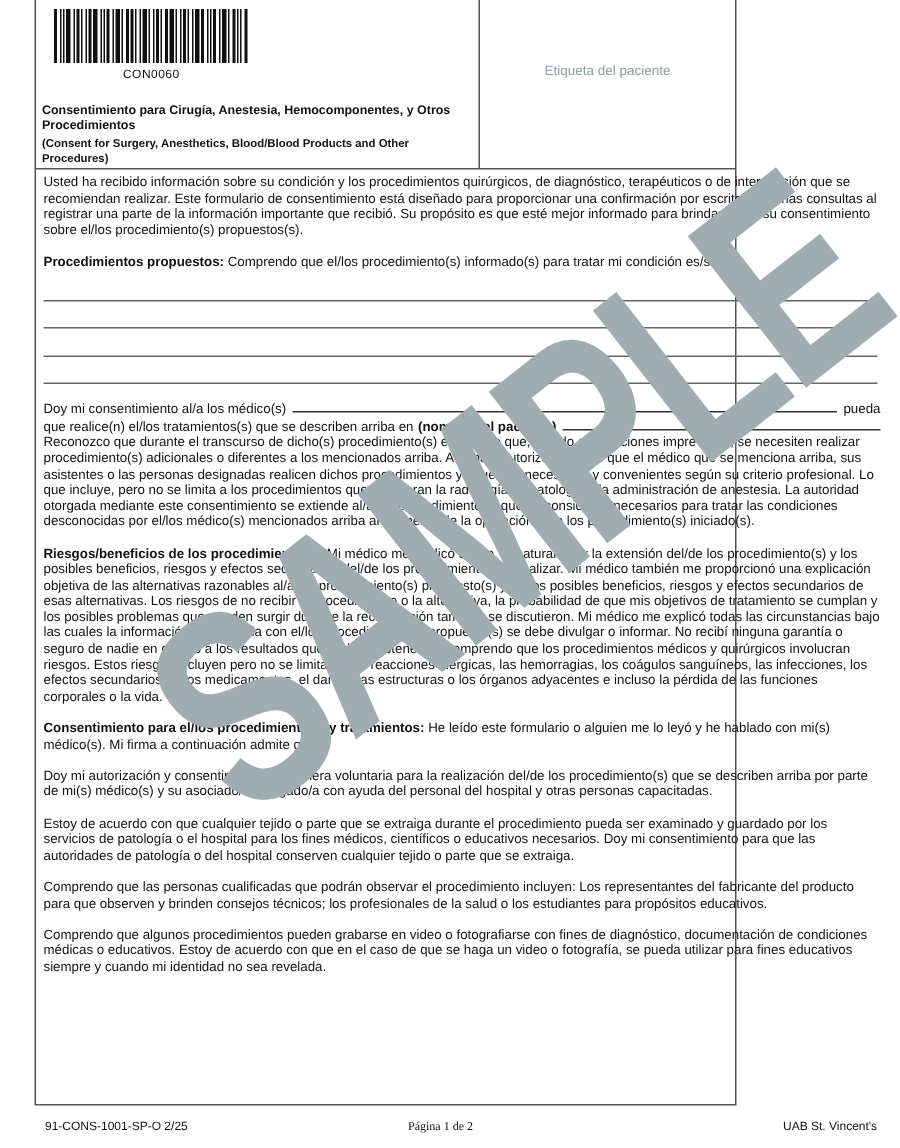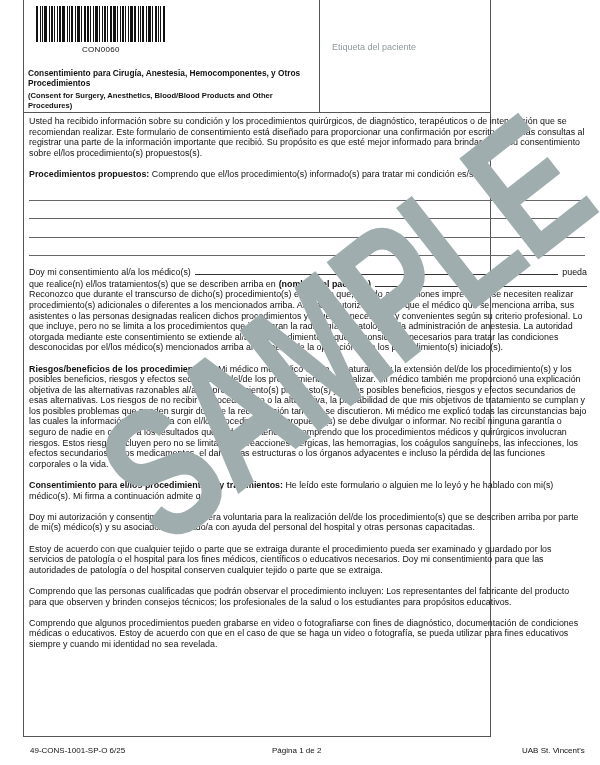--- a/index.html
+++ b/index.html
@@ -10,21 +10,21 @@
   .header { position:absolute; left:0; top:0; width:100%; height:113px;
             border-bottom:1.5px solid #555; box-sizing:border-box; }
   .hdr-left { position:absolute; left:0; top:0; width:296px; height:100%;
               border-right:1.5px solid #555; box-sizing:border-box; }
   .hdr-right { position:absolute; left:296px; top:0; right:0; height:100%; }
   .barcode { position:absolute; left:12px; top:6px; width:152px; height:36px; display:flex; }
   .barcode span { display:block; height:100%; background:#111; margin-right:1px; }
   .barcode-num { position:absolute; left:58px; top:45px; font-size:8px; letter-spacing:0.3px; }
   .title { position:absolute; left:4px; top:68px; width:290px; font-size:8.3px; font-weight:bold; line-height:10px; }
   .subtitle { position:absolute; left:4px; top:91px; width:290px; font-size:7.6px; font-weight:bold; line-height:9.5px; }
-  .patient-label { position:absolute; left:12px; right:0; top:42px; text-align:left;
+  .patient-label { position:absolute; left:0; right:0; top:42px; text-align:center;
                    font-size:9px; color:#8e9a9c; }
   .body { position:absolute; left:5px; top:116px; width:558px; font-size:8.9px; line-height:10.6px; }
   .body p { margin:0 0 10.6px 0; }
   .body b { font-weight:bold; }
   .blank-line { height:17.5px; border-bottom:1.2px solid #666; margin:0 2px 0 0; }
   .blank-lines { margin-top:-8px; margin-bottom:10px; }
   .inline-blank { display:inline-block; border-bottom:1px solid #333; vertical-align:baseline; height:8px; }
   .footer { position:absolute; top:746px; font-size:8px; }
   .watermark { position:absolute; left:38px; top:148px; width:600px; height:400px; pointer-events:none;
                transform:rotate(-38deg); transform-origin:50% 50%; }
@@ -120,19 +120,19 @@
 
     <p><b>Consentimiento para el/los procedimiento(s) y tratamientos:</b><span> He leído este formulario o alguien me lo leyó y he hablado con mi(s) médico(s). Mi firma a continuación admite que:</span></p>
 
     <p>Doy mi autorización y consentimiento de manera voluntaria para la realización del/de los procedimiento(s) que se describen arriba por parte de mi(s) médico(s) y su asociado/a delegado/a con ayuda del personal del hospital y otras personas capacitadas.</p>
     <p>Estoy de acuerdo con que cualquier tejido o parte que se extraiga durante el procedimiento pueda ser examinado y guardado por los servicios de patología o el hospital para los fines médicos, científicos o educativos necesarios. Doy mi consentimiento para que las autoridades de patología o del hospital conserven cualquier tejido o parte que se extraiga.</p>
     <p>Comprendo que las personas cualificadas que podrán observar el procedimiento incluyen: Los representantes del fabricante del producto para que observen y brinden consejos técnicos; los profesionales de la salud o los estudiantes para propósitos educativos.</p>
     <p>Comprendo que algunos procedimientos pueden grabarse en video o fotografiarse con fines de diagnóstico, documentación de condiciones médicas o educativos. Estoy de acuerdo con que en el caso de que se haga un video o fotografía, se pueda utilizar para fines educativos siempre y cuando mi identidad no sea revelada.</p>
   </div>
 </div>
 
-<div class="footer" style="left:30px;">49-CONS-1001-SP-O  6/25</div>
-<div class="footer" style="left:272px;">Página 1 de 2</div>
+<div class="footer" style="left:30px;">91-CONS-1001-SP-O  2/25</div>
+<div class="footer" style="left:272px;font-family:Liberation Serif, serif;">Página 1 de 2</div>
 <div class="footer" style="left:522px;">UAB St. Vincent's</div>
 
 <div class="watermark">
   <span>SAMPLE</span>
 </div>
 
 </body></html>

